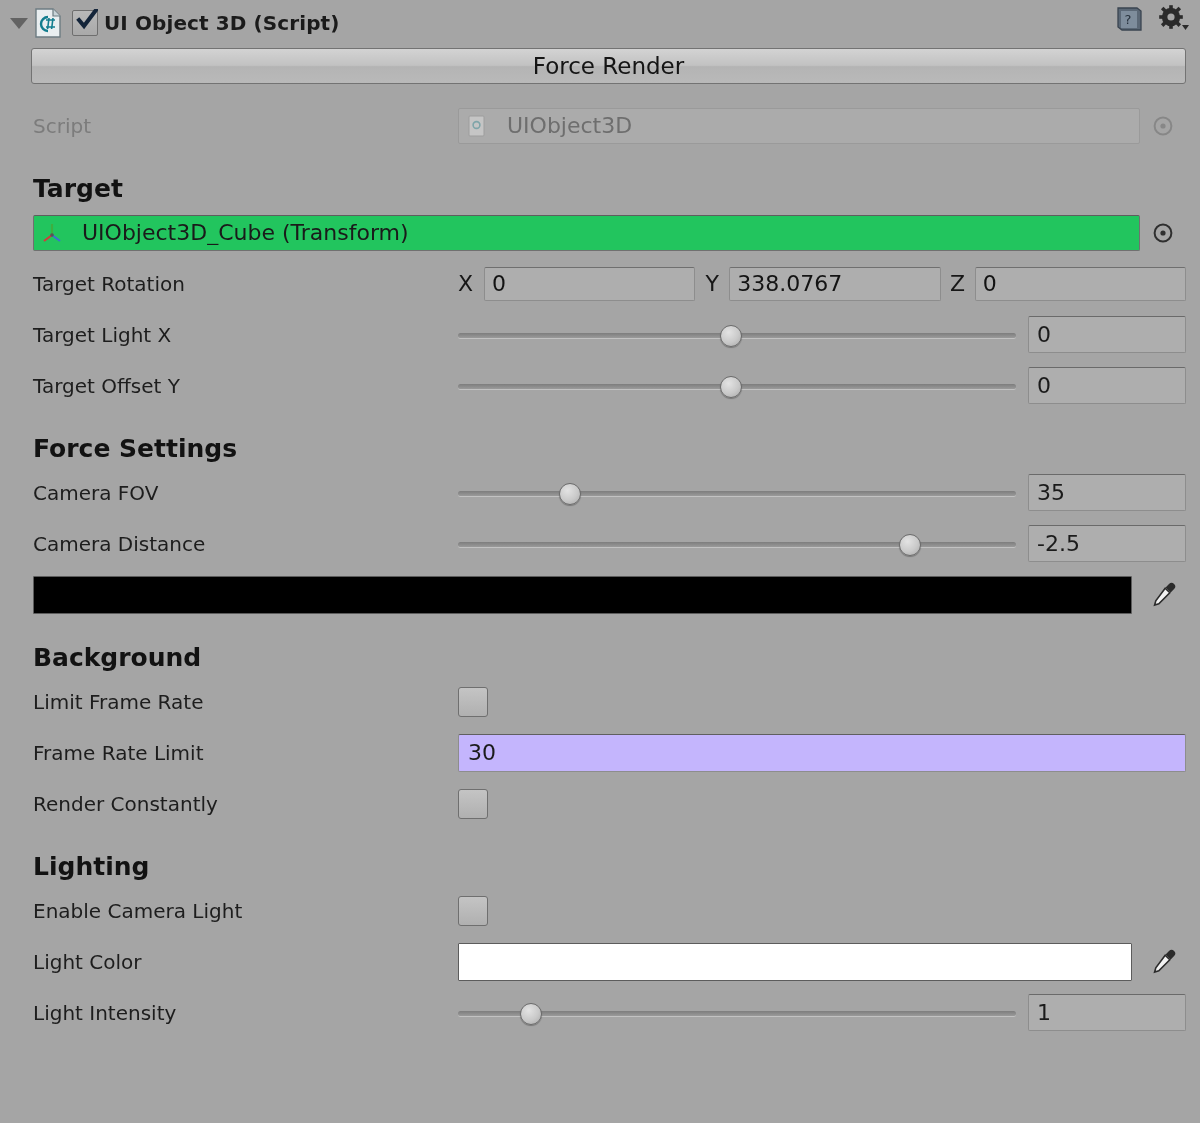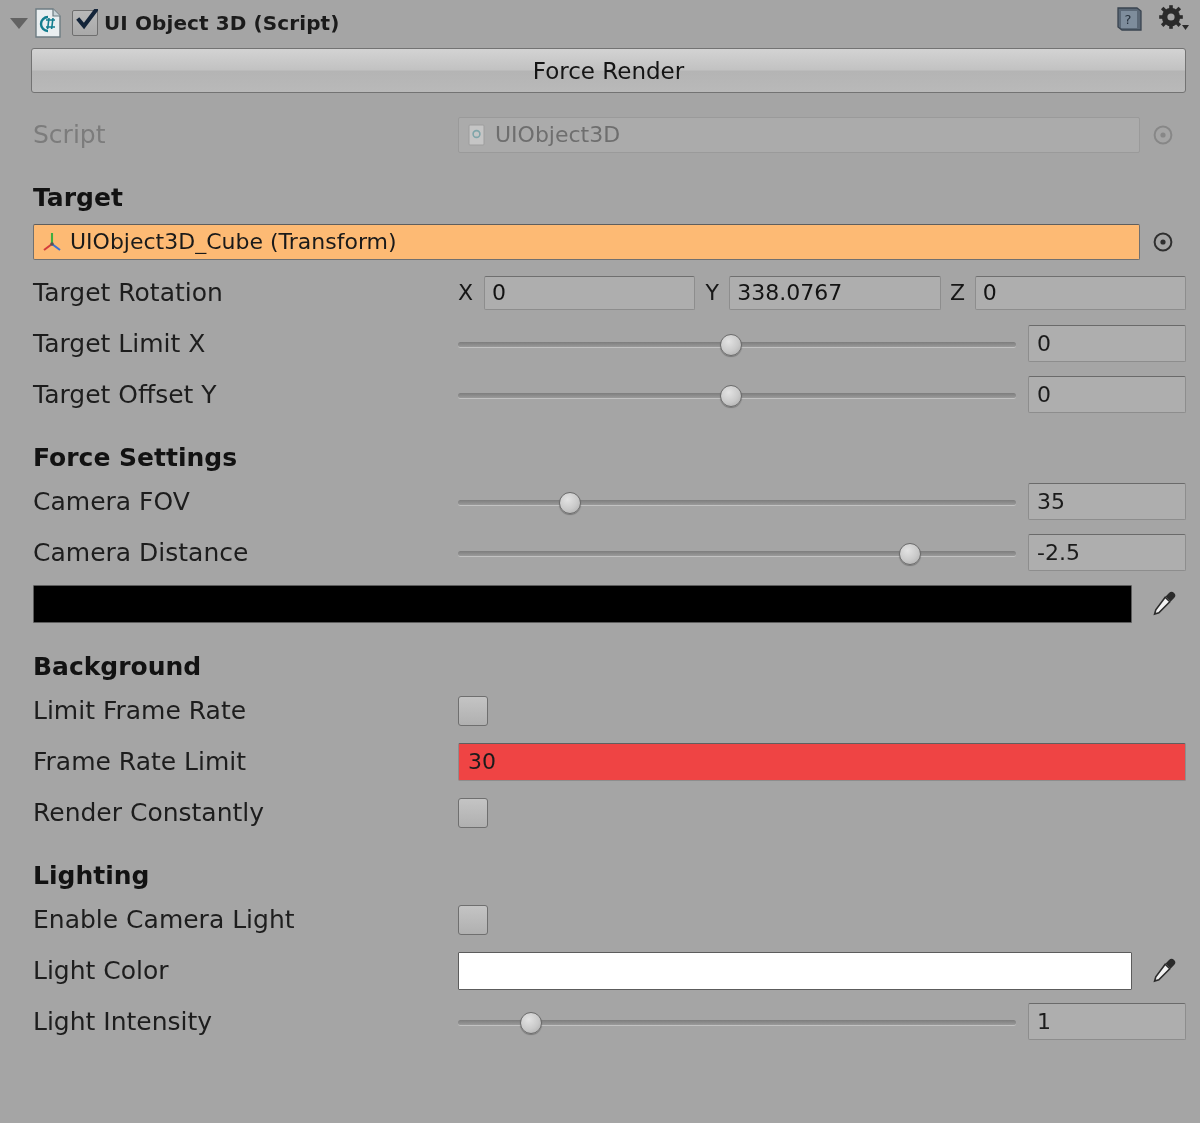--- a/index.html
+++ b/index.html
@@ -67,21 +67,21 @@
     position: absolute;
     right: 10px; top: 4px;
     display: flex; align-items: center; gap: 14px;
   }
   .help-icon { width: 30px; height: 30px; }
   .gear-icon { width: 32px; height: 30px; }
 
   
   .btn-row { padding: 2px 14px 0 31px; }
   .big-button {
-    height: 45px;
+    height: 36px;
     width: 100%;
     background: linear-gradient(#d3d3d3 0%, #c2c2c2 48%, #b4b4b4 52%, #b9b9b9 100%);
     border: 1px solid #737373;
     border-radius: 3px;
     display: flex; align-items: center; justify-content: center;
     font-size: 23px;
     color: #151515;
     cursor: pointer;
   }
 
@@ -89,21 +89,21 @@
   .rows { padding: 0 14px 0 33px; }
   .row {
     display: flex;
     align-items: center;
     height: 51px;
     position: relative;
   }
   .label {
     width: 425px;
     flex: 0 0 425px;
-    font-size: 25px;
+    font-size: 20px;
     color: #1d1d1d;
     white-space: nowrap;
   }
   .label.dim { color: #7c7c7c; }
   .section-head {
     font-weight: bold;
     font-size: 25px;
     color: #121212;
     height: 46px;
     display: flex;
@@ -116,41 +116,41 @@
   .field-area {
     flex: 1 1 auto;
     display: flex;
     align-items: center;
     min-width: 0;
   }
 
   
   .objfield {
     height: 36px;
-    background: #fdba74;
+    background: #22c55e;
     border: 1px solid #707070;
     border-top-color: #5e5e5e;
     border-radius: 2px;
     display: flex;
     align-items: center;
     padding: 0 6px;
     font-size: 22px;
     color: #1a1a1a;
     flex: 1 1 auto;
     min-width: 0;
     overflow: hidden;
     white-space: nowrap;
     cursor: pointer;
   }
   .objfield.disabled {
     background: #ababab;
     border-color: #9a9a9a;
     color: #6e6e6e;
   }
-  .objfield .tag { margin-left: 4px; overflow: hidden; text-overflow: ellipsis; }
+  .objfield .tag { margin-left: 16px; overflow: hidden; text-overflow: ellipsis; }
   .mini-icon { width: 24px; height: 24px; flex: 0 0 auto; margin-right: 2px; }
   .picker {
     width: 46px; flex: 0 0 46px;
     display: flex; align-items: center; justify-content: center;
     cursor: pointer;
   }
   .picker.disabled { opacity: .55; }
 
   
   .vec { display: flex; align-items: center; flex: 1 1 auto; gap: 0; }
@@ -240,21 +240,21 @@
     border: 1px solid #6f6f6f;
     border-radius: 3px;
     cursor: pointer;
     flex: 0 0 30px;
   }
 
   
   .widefield {
     height: 38px;
     flex: 1 1 auto;
-    background: #ef4444;
+    background: #c4b5fd;
     border: 1px solid #8d8d8d;
     border-top: 1px solid #5f5f5f;
     border-radius: 2px;
     display: flex; align-items: center;
     padding: 0 9px;
     font-size: 22px;
     cursor: text;
     text-align: center;
   }
 </style>
@@ -374,21 +374,21 @@
         <span class="numfield">0</span>
         <span class="axis mid">Y</span>
         <span class="numfield">338.0767</span>
         <span class="axis mid">Z</span>
         <span class="numfield">0</span>
       </div>
     </div>
   </div>
 
   <div class="row">
-    <div class="label">Target Limit X</div>
+    <div class="label">Target Light X</div>
     <div class="field-area">
       <div class="slider">
         <div class="track"></div>
         <div class="knob" id="k-tox" style="left: 49%;"></div>
       </div>
       <div class="slider-num">0</div>
     </div>
   </div>
 
   <div class="row">

